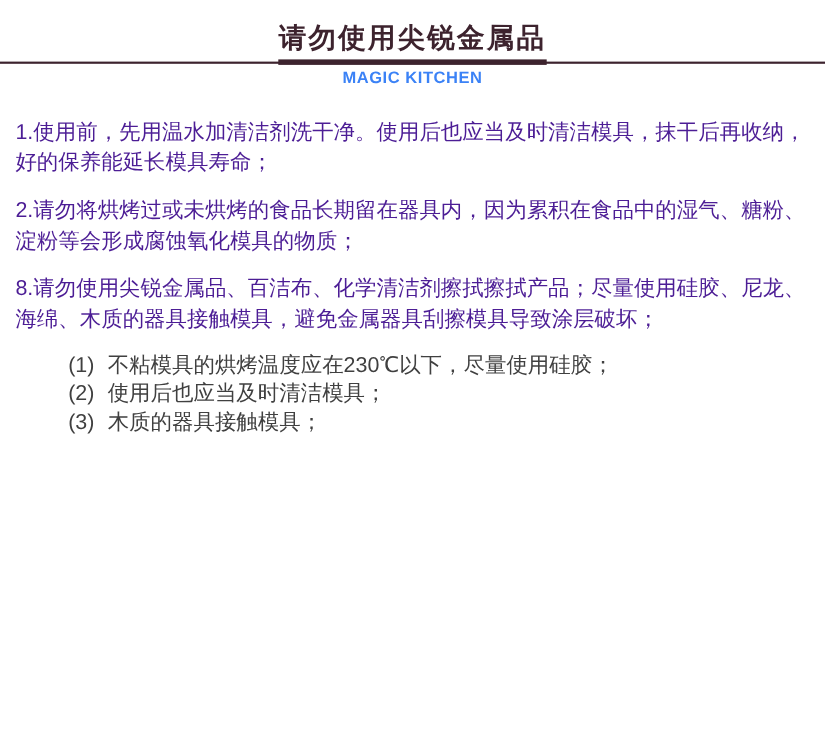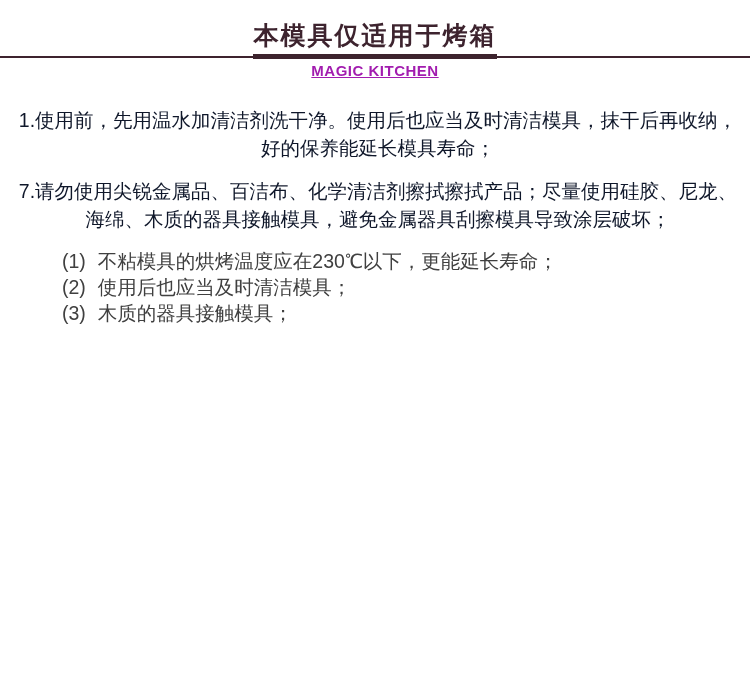--- a/index.html
+++ b/index.html
@@ -48,34 +48,33 @@
     width: 244px;
     height: 5px;
     background: #3d232e;
   }
   .subtitle {
     margin-top: 3px;
     font-size: 15px;
     line-height: 18px;
     font-weight: 600;
     letter-spacing: 0.5px;
-    color: #a21caf;
-    text-decoration: underline;
+    color: #3b82f6;
   }
   
   .content {
     padding: 26px 8px 0 14px;
   }
   .notice {
     margin: 0 0 15px 0;
     font-size: 19.5px;
     line-height: 28px;
-    color: #0f172a;
+    color: #4c1d95;
     white-space: pre-line;
-    text-align: center;
+    text-align: left;
   }
   .notice.last {
     margin-bottom: 12px;
   }
   .suggestions {
     padding-left: 48px;
   }
   .suggestion-row {
     display: flex;
     align-items: flex-start;
@@ -90,38 +89,40 @@
   .suggestion-text {
     flex: 0 1 auto;
   }
 </style>
 </head>
 <body>
 
 <div class="page">
 
   <div class="header">
-    <div class="title">本模具仅适用于烤箱</div>
+    <div class="title">请勿使用尖锐金属品</div>
     <div class="rule-wrap">
       <div class="rule-thin"></div>
       <div class="rule-thick"></div>
     </div>
     <div class="subtitle">MAGIC KITCHEN</div>
   </div>
 
   <div class="content">
     <p class="notice">1.使用前，先用温水加清洁剂洗干净。使用后也应当及时清洁模具，抹干后再收纳，
 好的保养能延长模具寿命；</p>
-    <p class="notice">7.请勿使用尖锐金属品、百洁布、化学清洁剂擦拭擦拭产品；尽量使用硅胶、尼龙、
+    <p class="notice">2.请勿将烘烤过或未烘烤的食品长期留在器具内，因为累积在食品中的湿气、糖粉、
+淀粉等会形成腐蚀氧化模具的物质；</p>
+    <p class="notice">8.请勿使用尖锐金属品、百洁布、化学清洁剂擦拭擦拭产品；尽量使用硅胶、尼龙、
 海绵、木质的器具接触模具，避免金属器具刮擦模具导致涂层破坏；</p>
 
     <div class="suggestions">
       <div class="suggestion-row">
         <span class="suggestion-num">(1)</span>
-        <span class="suggestion-text">不粘模具的烘烤温度应在230℃以下，更能延长寿命；</span>
+        <span class="suggestion-text">不粘模具的烘烤温度应在230℃以下，尽量使用硅胶；</span>
       </div>
       <div class="suggestion-row">
         <span class="suggestion-num">(2)</span>
         <span class="suggestion-text">使用后也应当及时清洁模具；</span>
       </div>
       <div class="suggestion-row">
         <span class="suggestion-num">(3)</span>
         <span class="suggestion-text">木质的器具接触模具；</span>
       </div>
     </div>

